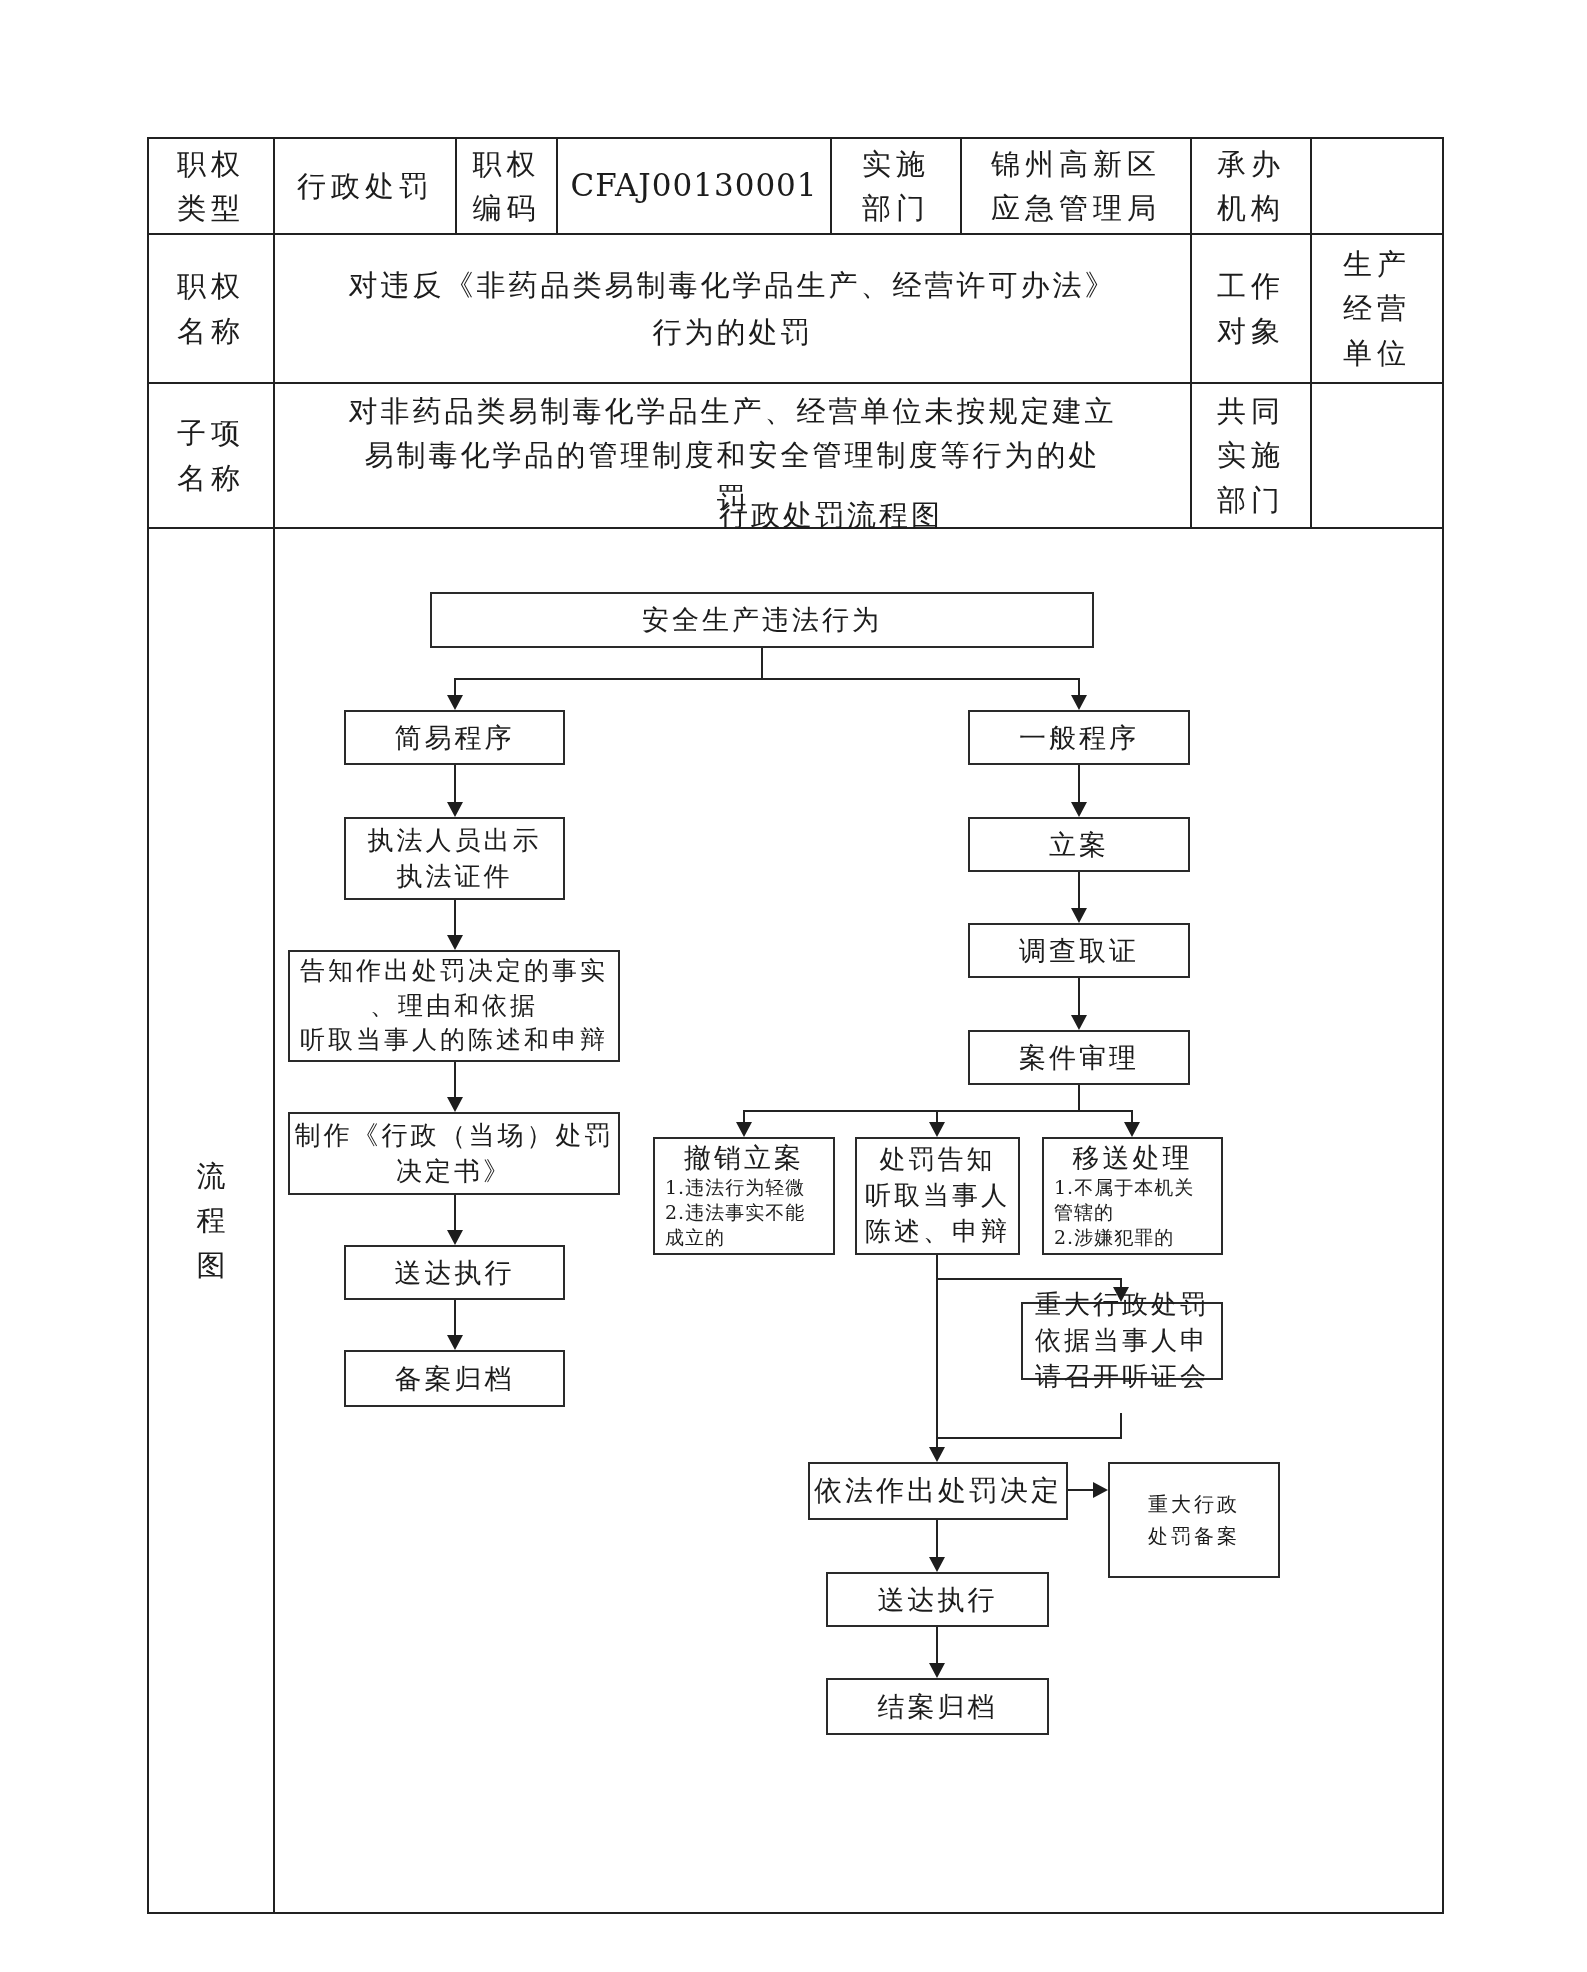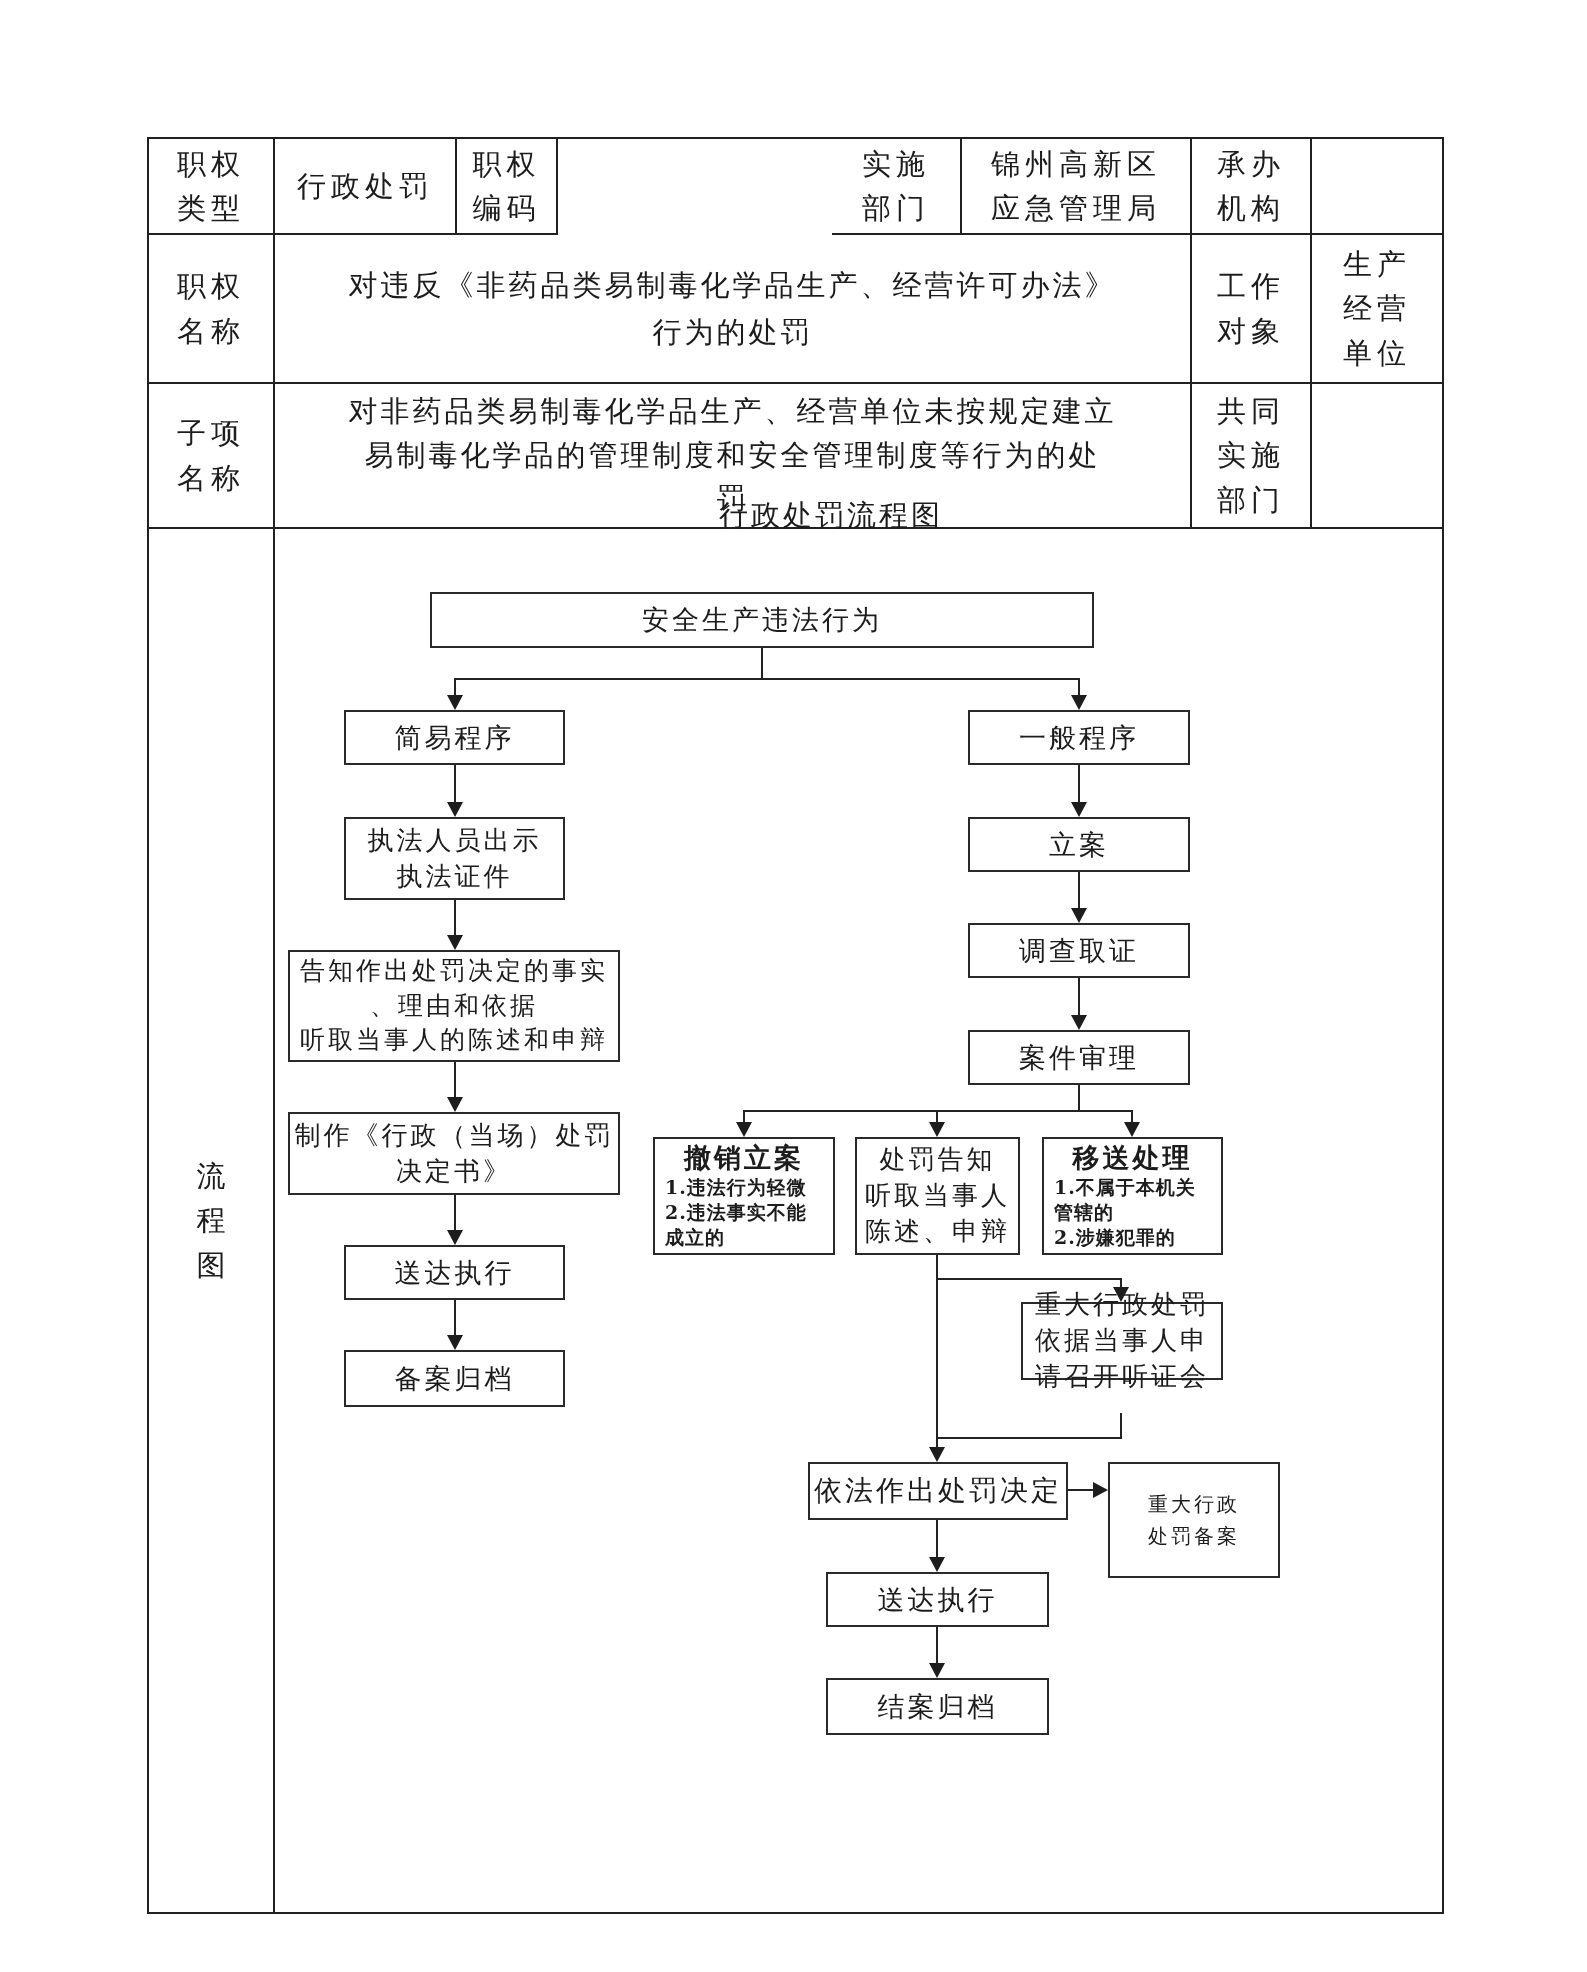--- a/index.html
+++ b/index.html
@@ -26,39 +26,40 @@
   
   #flow{position:absolute;left:0;top:0;width:1587px;height:1972px;}
   .ftitle{
     position:absolute;text-align:right;font-size:29px;letter-spacing:3px;
   }
   .fbox{
     position:absolute;box-sizing:border-box;border:2px solid #2a2a2a;background:#fff;
     display:flex;align-items:center;justify-content:center;text-align:center;
     font-size:27px;letter-spacing:3px;line-height:1.38;
   }
-  .fbox.notesbox{flex-direction:column;align-items:stretch;justify-content:center;padding:9px 10px;font-weight:bold;}
+  .fbox.notesbox{flex-direction:column;align-items:stretch;justify-content:center;padding:9px 10px;}
   .fbox .ttl{text-align:center;font-size:27px;line-height:1.2;letter-spacing:3px;}
   .fbox .nts{text-align:left;font-size:19px;letter-spacing:1px;line-height:1.32;}
   .fbox.small3{font-size:26px;}
   .vl{position:absolute;width:2px;background:#232323;}
   .hl{position:absolute;height:2px;background:#232323;}
   .ah-d{position:absolute;width:0;height:0;border-left:8px solid transparent;border-right:8px solid transparent;border-top:15px solid #1d1d1d;}
   .ah-r{position:absolute;width:0;height:0;border-top:8px solid transparent;border-bottom:8px solid transparent;border-left:15px solid #1d1d1d;}
 </style>
 </head>
 <body>
 
 <div id="tbl">
 
   <div class="cell ml" style="left:0;top:0;width:126px;height:96px">职权
 类型</div>
   <div class="cell" style="left:126px;top:0;width:182px;height:96px">行政处罚</div>
   <div class="cell ml" style="left:308px;top:0;width:101px;height:96px">职权
 编码</div>
+  <div class="cell code" style="left:409px;top:0;width:274px;height:96px">CFAJ00130001</div>
   <div class="cell ml" style="left:683px;top:0;width:130px;height:96px">实施
 部门</div>
   <div class="cell ml" style="left:813px;top:0;width:230px;height:96px">锦州高新区
 应急管理局</div>
   <div class="cell ml" style="left:1043px;top:0;width:120px;height:96px">承办
 机构</div>
   <div class="cell" style="left:1163px;top:0;width:132px;height:96px"></div>
 
   <div class="cell ml" style="left:0;top:96px;width:126px;height:149px">职权
 名称</div>

